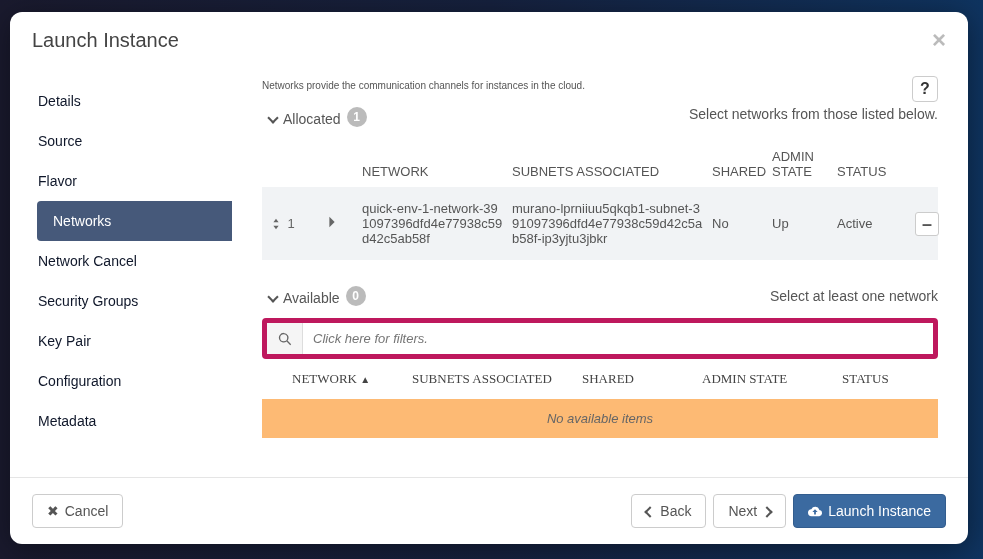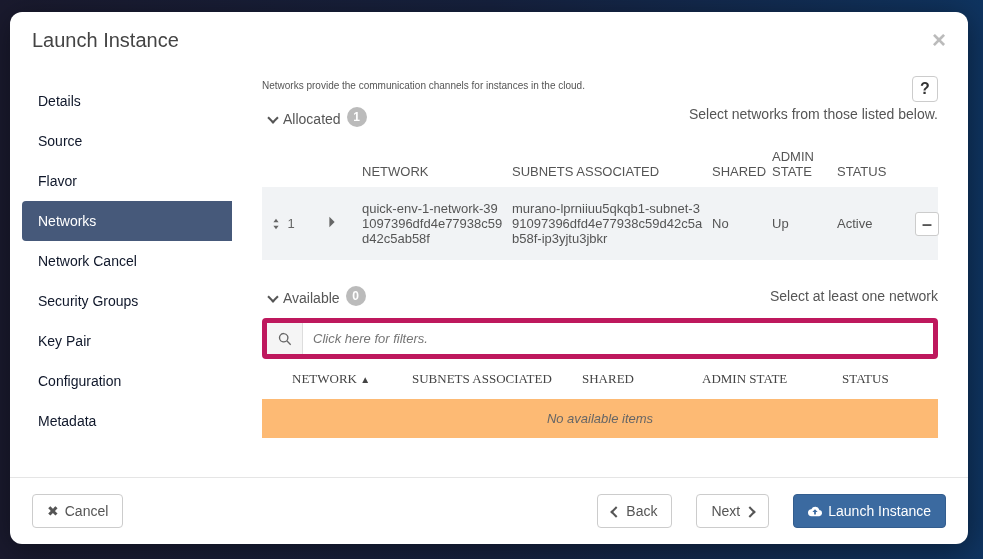--- a/index.html
+++ b/index.html
@@ -6,21 +6,21 @@
     body { font-family: -apple-system, "Helvetica Neue", Arial, sans-serif; background: #2a2a2a; color: #333; font-size: 14px; width: 983px; height: 559px; overflow: hidden; position: relative; }
     .backdrop { position: absolute; inset: 0; background: linear-gradient(90deg, #1a1a2e 0%, #16213e 50%, #0f3460 100%); }
     .backdrop-user { position: absolute; top: 16px; left: 105px; color: #ddd; font-size: 12px; }
     .modal { position: absolute; top: 12px; left: 10px; right: 15px; bottom: 15px; background: #fff; border-radius: 12px; box-shadow: 0 5px 30px rgba(0,0,0,0.4); display: flex; flex-direction: column; }
     .modal-header { padding: 16px 22px 14px; display: flex; justify-content: space-between; align-items: center; border-bottom: none; }
     .modal-title { font-size: 20px; font-weight: 400; color: #444; }
     .close-x { font-size: 24px; color: #bbb; cursor: pointer; font-weight: bold; line-height: 1; }
     .modal-body { display: flex; flex: 1; overflow: hidden; padding: 0 0 0 12px; }
     .sidebar { width: 210px; padding: 15px 0 0 0; }
     .nav-item { padding: 12px 16px; color: #0f172a; cursor: pointer; font-size: 14px; border-radius: 0; margin-bottom: 0; }
-    .nav-item.active { background: #46597a; color: #fff; border-radius: 4px 0 0 4px; }
+    .nav-item.active { background: #46597a; color: #fff; border-radius: 4px 0 0 4px; margin-left: 15px; }
     .main { flex: 1; padding: 14px 30px 0 30px; overflow: auto; position: relative; }
     .description { color: #555; font-size: 10px; margin-bottom: 8px; }
     .help-icon { position: absolute; top: 10px; right: 30px; width: 26px; height: 26px; border: 1px solid #ccc; border-radius: 4px; display: flex; align-items: center; justify-content: center; font-size: 16px; font-weight: bold; cursor: pointer; }
     .hint { text-align: right; color: #555; font-size: 14px; margin-bottom: 6px; }
     .section-header { display: flex; align-items: flex-end; gap: 6px; margin: 8px 7px; color: #555; font-size: 14px; cursor: pointer; }
     .badge { display: inline-flex; align-items: center; justify-content: center; min-width: 20px; height: 20px; border-radius: 10px; background: #bbb; color: #fff; font-size: 12px; padding: 0 6px; font-weight: 600; }
     .section-row { display: flex; justify-content: space-between; align-items: center; margin-bottom: 4px; }
     .th { text-transform: uppercase; color: #555; font-size: 13px; }
     .a-table-head { display: grid; grid-template-columns: 40px 60px 150px 200px 60px 65px 70px 40px; align-items: end; padding: 10px 0 8px; }
     .a-row { display: grid; grid-template-columns: 40px 60px 150px 200px 60px 65px 70px 40px; align-items: center; background: #f1f3f5; padding: 14px 0; font-size: 13px; color: #555; }
@@ -31,21 +31,21 @@
     .avail-head { display: grid; grid-template-columns: 120px 170px 120px 140px 100px; padding: 12px 30px; color: #444; font-size: 14px; }
     .avail-head .th2 { text-transform: uppercase; font-size: 13px; font-family: Liberation Serif, serif; }
     .sort-caret { font-size: 10px; }
     .filter-row { display: flex; border: 5px solid #be185d; border-radius: 4px; overflow: hidden; }
     .filter-icon { width: 36px; display: flex; align-items: center; justify-content: center; background: #f5f5f5; border-right: 1px solid #ddd; color: #666; }
     .filter-input { flex: 1; border: none; padding: 8px 10px; font-size: 13px; font-style: italic; color: #999; outline: none; }
     .no-items { background: #fdba74; text-align: center; padding: 12px; font-style: italic; color: #666; font-size: 13px; }
     .modal-footer { border-top: 1px solid #e5e5e5; padding: 16px 22px; display: flex; justify-content: space-between; align-items: center; }
     .btn { border: 1px solid #ccc; background: #fff; border-radius: 4px; padding: 8px 14px; font-size: 14px; cursor: pointer; display: inline-flex; align-items: center; gap: 6px; color: #555; }
     .btn-primary { background: #3b6aa0; border-color: #335d8e; color: #fff; }
-    .footer-right { display: flex; gap: 24px; }
+    .footer-right { display: flex; gap: 7px; }
     .chev::before { content: ''; display: inline-block; border: solid currentColor; border-width: 0 2px 2px 0; padding: 3px; }
     .chev.down::before { transform: rotate(45deg); margin-bottom: 2px; }
     .chev.left::before { transform: rotate(135deg); }
     .chev.right::before { transform: rotate(-45deg); }
     svg.icon { width: 14px; height: 14px; fill: currentColor; }
   </style>
 </head>
 <body>
 
 <div class="backdrop">

